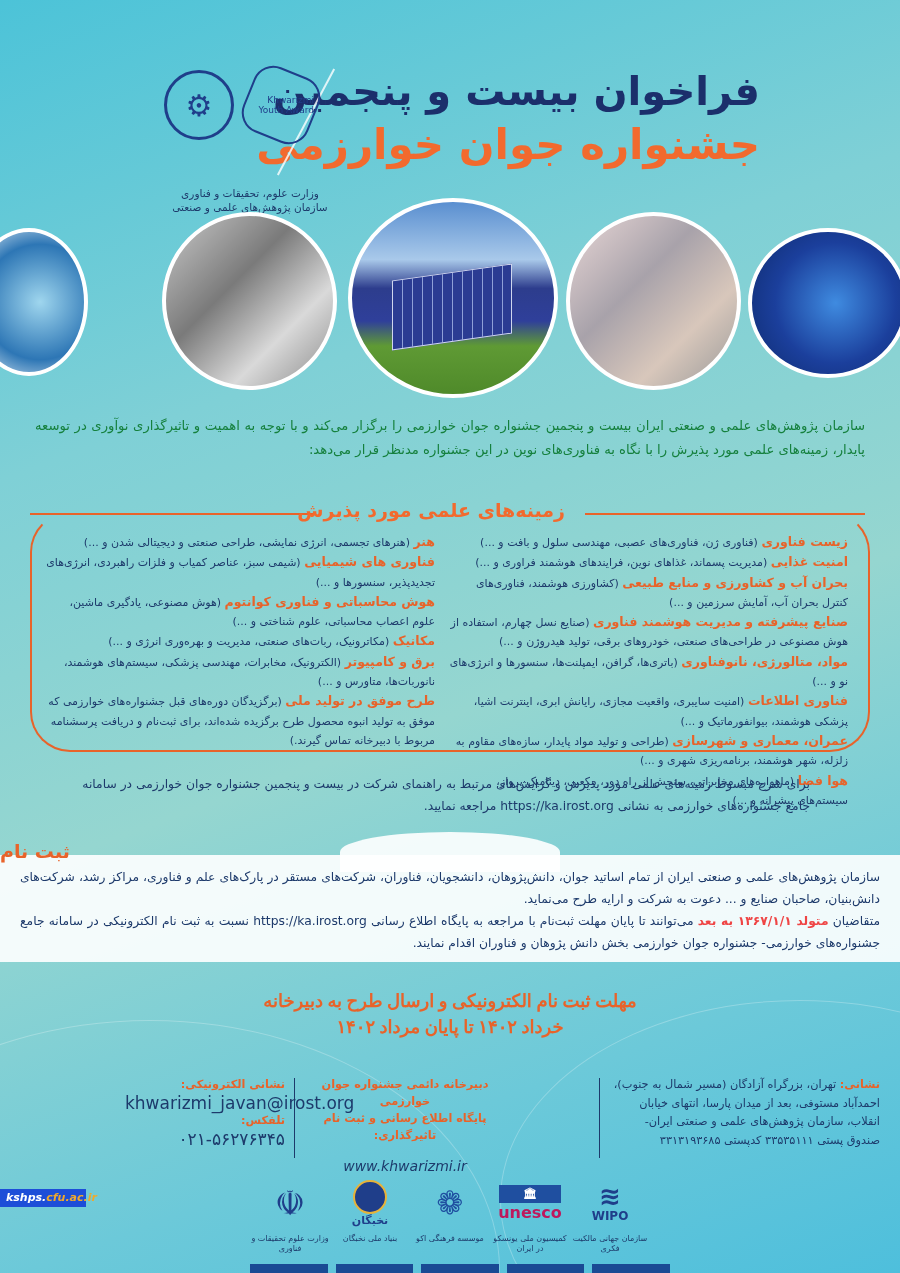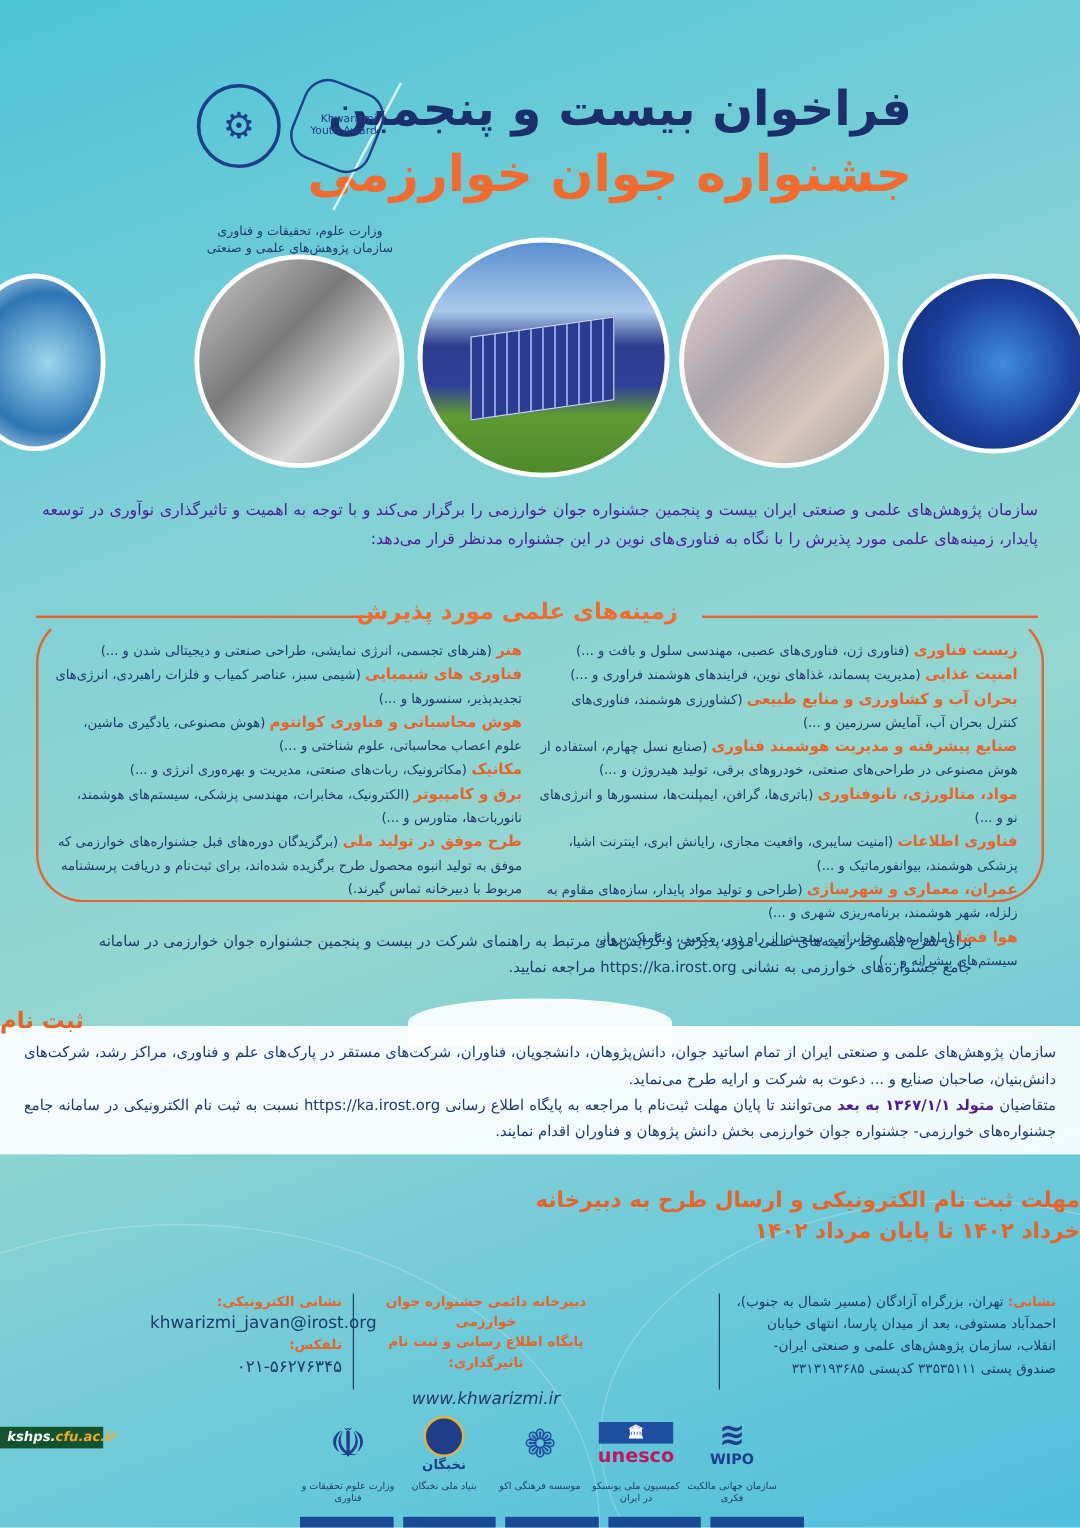--- a/index.html
+++ b/index.html
@@ -24,63 +24,63 @@
   .ministry{left:160px;top:150px;width:180px;text-align:center;font-size:10.5px;line-height:14px;color:#1d3a6b;margin-top:36px;}
 
   
   .photo{position:absolute;border-radius:50%;border:4px solid #fff;overflow:hidden;}
   .p1{left:-30px;top:228px;width:118px;height:148px;background:radial-gradient(circle at 60% 50%,#9fd6ee,#2d76b5 60%,#e8f2f8);}
   .p2{left:162px;top:212px;width:175px;height:178px;background:linear-gradient(135deg,#c9c9c9,#7a7a7a 40%,#d9d9d9 70%,#8b8b8b);}
   .p3{left:348px;top:198px;width:210px;height:200px;background:linear-gradient(180deg,#5a8fd0 0%,#a9c9ea 30%,#2d3d8d 45%,#2f3f9a 62%,#5f9a34 75%,#4f8a2a 100%);}
   .p4{left:566px;top:212px;width:175px;height:178px;background:linear-gradient(135deg,#e9d7d6,#a8a2aa 40%,#d8c7bb 70%,#999);}
   .p5{left:748px;top:228px;width:160px;height:150px;background:radial-gradient(circle at 55% 50%,#3f8be0,#1b3f9c 55%,#0e2a6c);}
 
-  .intro{right:35px;top:414px;width:830px;font-size:13.2px;line-height:24px;color:#4c1d95;text-align:justify;}
+  .intro{right:35px;top:414px;width:830px;font-size:13.2px;line-height:24px;color:#15803d;text-align:justify;}
 
   
   .fields-title{right:325px;top:499px;font-size:19px;font-weight:bold;color:#f26a2e;}
   .fields-line-r{position:absolute;right:35px;top:513px;width:280px;height:2px;background:#e8632a;}
   .fields-line-l{position:absolute;left:30px;top:513px;width:285px;height:2px;background:#e8632a;}
   .fields-box{left:30px;top:512px;width:840px;height:240px;border:2px solid #e8632a;border-radius:40px;border-top-color:transparent;}
   .col{position:absolute;top:532px;font-size:11px;line-height:19.3px;color:#1d3a6b;}
   .col-r{right:52px;width:400px;}
   .col-l{right:465px;width:390px;}
   .k{color:#e8632a;font-weight:bold;font-size:12.5px;}
 
   .more{right:90px;top:773px;width:740px;font-size:12.3px;line-height:22px;color:#1d3a6b;}
 
   
   .reg-band{left:0;top:855px;width:900px;height:107px;background:rgba(255,255,255,.9);}
   .reg-bump{left:340px;top:832px;width:220px;height:40px;background:rgba(255,255,255,.9);border-radius:50% 50% 0 0;}
   .reg-title{left:0;top:840px;width:900px;text-align:left;font-size:19px;font-weight:bold;color:#e8632a;}
   .reg-text{right:20px;top:866px;width:860px;font-size:12.3px;line-height:22px;color:#1d3a6b;text-align:justify;}
-  .reg-text .hl{color:#4c1d95;font-weight:bold;}
-
-  .deadline{left:0;top:988px;width:900px;text-align:right;color:#e8632a;font-weight:bold;font-size:18px;line-height:26px;}
+  .reg-text .hl{color:#ef4444;font-weight:bold;}
+
+  .deadline{left:0;top:988px;width:900px;text-align:center;color:#e8632a;font-weight:bold;font-size:18px;line-height:26px;font-family:Liberation Serif, serif;}
 
   
   .contact-addr{right:20px;top:1076px;width:270px;font-size:11.3px;line-height:18.5px;color:#1d3a6b;}
   .contact-addr .lbl{color:#e8632a;font-weight:bold;}
   .vsep{position:absolute;width:1px;height:80px;background:#1d3a6b;top:1078px;}
   .contact-mid{right:395px;top:1076px;width:200px;text-align:center;}
   .contact-mid .l1,.contact-mid .l2{color:#e8632a;font-weight:bold;font-size:11.3px;line-height:17px;}
   .contact-mid .url{font-size:14px;margin-top:14px;color:#1d3a6b;direction:ltr;font-style:italic;}
   .contact-left{right:615px;top:1076px;width:160px;text-align:right;}
   .contact-left .lbl{color:#e8632a;font-weight:bold;font-size:11.3px;line-height:18px;}
-  .contact-left .val{font-size:14px;color:#1d3a6b;direction:ltr;text-align:right;line-height:18px;}
+  .contact-left .val{font-size:17px;color:#1d3a6b;direction:ltr;text-align:right;line-height:18px;}
 
   
   .partners{left:250px;top:1176px;width:400px;display:flex;justify-content:space-between;flex-direction:row-reverse;}
   .partner{width:80px;text-align:center;}
   .partner .mark{height:54px;display:flex;align-items:center;justify-content:center;color:#1f3e8a;font-weight:bold;}
   .partner .cap{font-size:8px;line-height:10px;color:#1d3a6b;margin-top:4px;}
   .bars{left:250px;top:1264px;width:420px;display:flex;gap:8px;flex-direction:row-reverse;}
   .bars div{flex:1;height:12px;background:#1a4a94;}
 
-  .watermark{left:0;top:1189px;width:86px;height:18px;background:#14532d;color:#fff;font-size:11px;font-weight:bold;font-style:italic;direction:ltr;text-align:left;padding:2px 6px;}
+  .watermark{left:0;top:1189px;width:86px;height:18px;background:#1d4ed8;color:#fff;font-size:11px;font-weight:bold;font-style:italic;direction:ltr;text-align:left;padding:2px 6px;}
   .watermark .dom{color:#f0a92c;}
 </style>
 </head>
 <body>
 
 <div class="bg-swoosh" style="left:-200px;top:1020px;width:700px;height:500px;"></div>
 <div class="bg-swoosh" style="left:500px;top:1000px;width:600px;height:400px;"></div>
 
 <div class="abs title1">فراخوان بیست و پنجمین</div>
 <div class="abs title2">جشنواره جوان خوارزمی</div>

